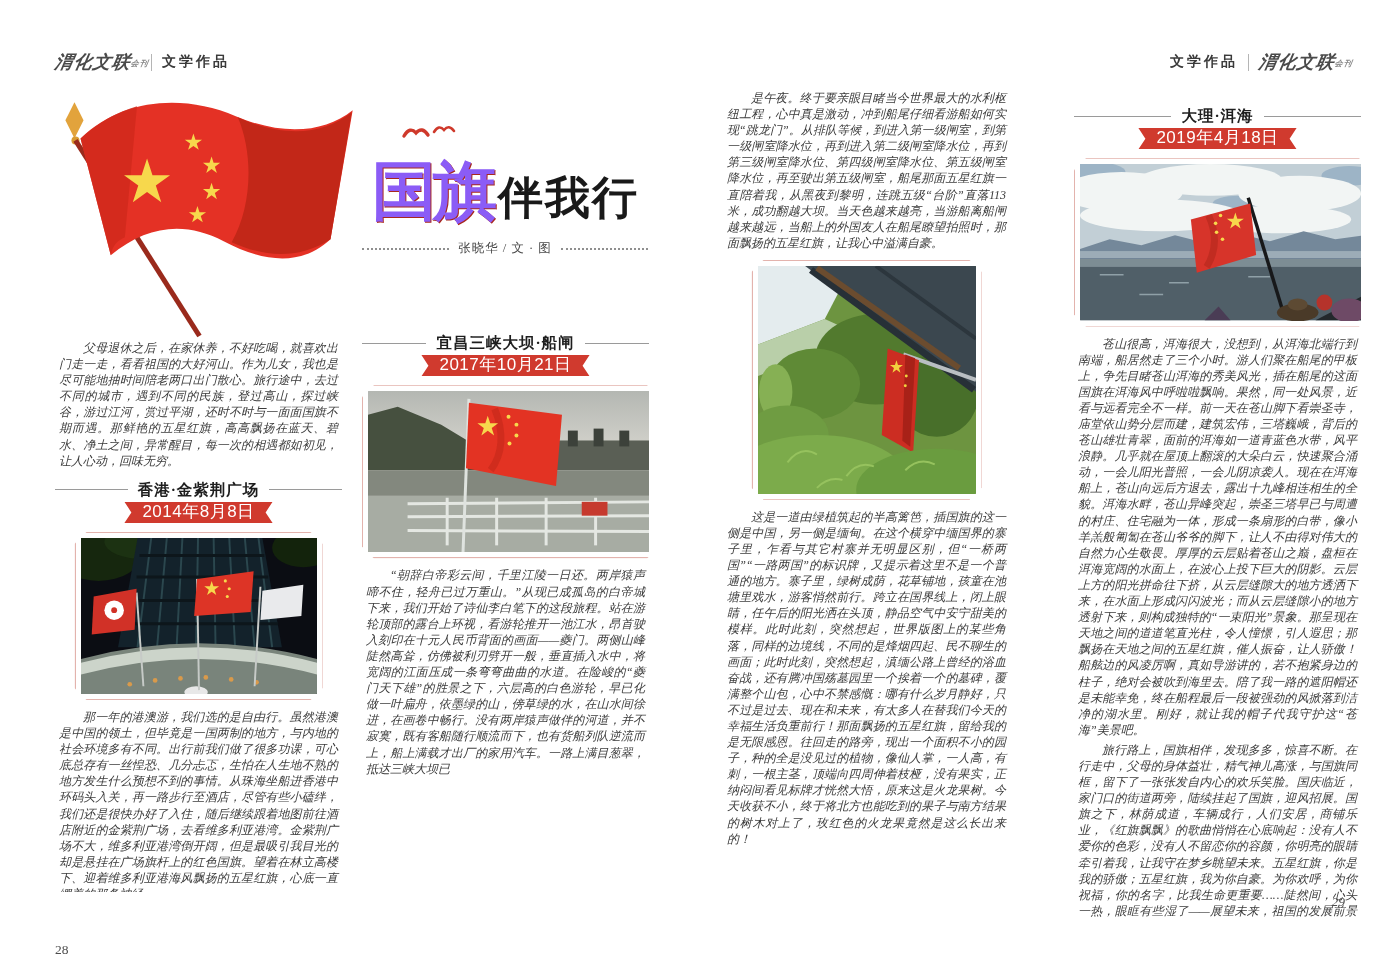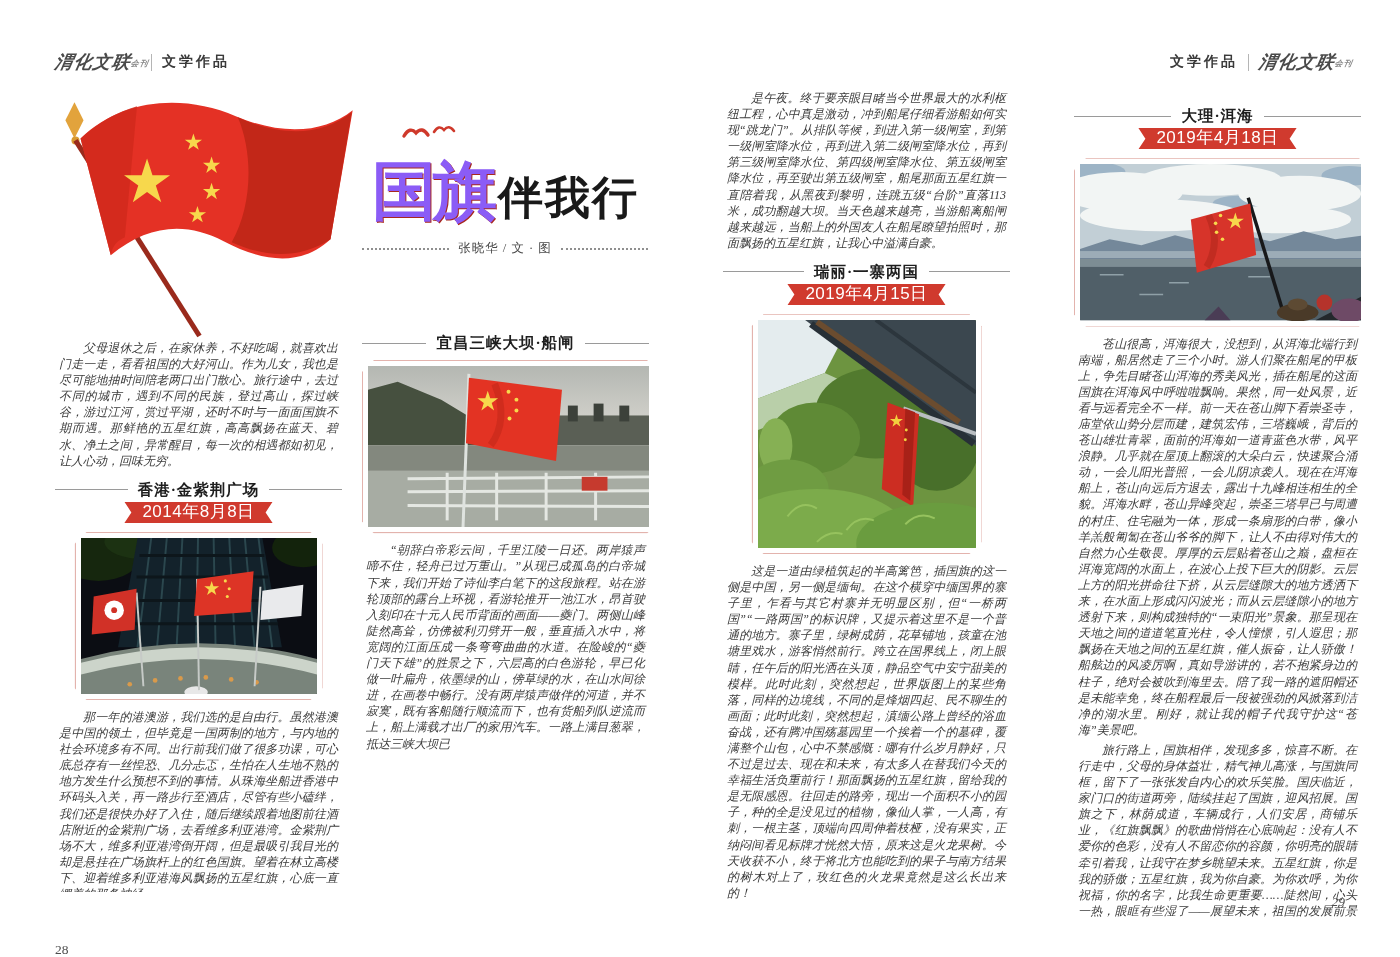--- a/index.html
+++ b/index.html
@@ -185,20 +185,21 @@
     <p>那一年的港澳游，我们选的是自由行。虽然港澳是中国的领土，但毕竟是一国两制的地方，与内地的社会环境多有不同。出行前我们做了很多功课，可心底总存有一丝惶恐、几分忐忑，生怕在人生地不熟的地方发生什么预想不到的事情。从珠海坐船进香港中环码头入关，再一路步行至酒店，尽管有些小磕绊，我们还是很快办好了入住，随后继续跟着地图前往酒店附近的金紫荆广场，去看维多利亚港湾。金紫荆广场不大，维多利亚港湾倒开阔，但是最吸引我目光的却是悬挂在广场旗杆上的红色国旗。望着在林立高楼下、迎着维多利亚港海风飘扬的五星红旗，心底一直绷着的那条神经</p>
   </div>
 
   <div class="col" id="col2">
     <div class="sec">
       <div class="sec-row">
         <span class="sec-line"></span>
         <span class="sec-title">宜昌三峡大坝·船闸</span>
         <span class="sec-line"></span>
       </div>
+      <div class="badge-wrap"><span class="badge">2017年10月21日</span></div>
     </div>
     <div class="photo photo-dam">
       <svg viewBox="0 0 288 163">
         <defs>
             <linearGradient id="skyg" x1="0" y1="0" x2="0" y2="1">
           <stop offset="0" stop-color="#b4b7b2"></stop>
               <stop offset="1" stop-color="#dedcd5"></stop>
             </linearGradient>
           </defs>
         <rect width="288" height="80" fill="url(#skyg)"></rect>
@@ -235,28 +236,20 @@
               <circle cx="143" cy="53" r="2"></circle>
           </g>
         </g>
       </svg>
     </div>
     <p>“朝辞白帝彩云间，千里江陵一日还。两岸猿声啼不住，轻舟已过万重山。”从现已成孤岛的白帝城下来，我们开始了诗仙李白笔下的这段旅程。站在游轮顶部的露台上环视，看游轮推开一池江水，昂首驶入刻印在十元人民币背面的画面——夔门。两侧山峰陡然高耸，仿佛被利刃劈开一般，垂直插入水中，将宽阔的江面压成一条弯弯曲曲的水道。在险峻的“夔门天下雄”的胜景之下，六层高的白色游轮，早已化做一叶扁舟，依墨绿的山，傍草绿的水，在山水间徐进，在画卷中畅行。没有两岸猿声做伴的河道，并不寂寞，既有客船随行顺流而下，也有货船列队逆流而上，船上满载才出厂的家用汽车。一路上满目葱翠，抵达三峡大坝已</p>
   </div>
 
   <div class="col" id="col3">
     <p>是午夜。终于要亲眼目睹当今世界最大的水利枢纽工程，心中真是激动，冲到船尾仔细看游船如何实现“跳龙门”。从排队等候，到进入第一级闸室，到第一级闸室降水位，再到进入第二级闸室降水位，再到第三级闸室降水位、第四级闸室降水位、第五级闸室降水位，再至驶出第五级闸室，船尾那面五星红旗一直陪着我，从黑夜到黎明，连跳五级“台阶”直落113米，成功翻越大坝。当天色越来越亮，当游船离船闸越来越远，当船上的外国友人在船尾瞭望拍照时，那面飘扬的五星红旗，让我心中溢满自豪。</p>
-    <div class="sec">
-      <div class="sec-row">
-        <span class="sec-line"></span>
-        <span class="sec-title">瑞丽·一寨两国</span>
-        <span class="sec-line"></span>
-      </div>
-      <div class="badge-wrap"><span class="badge">2019年4月15日</span></div>
-    </div>
     <div class="photo photo-ruili">
       <svg viewBox="0 0 222 232">
         <rect width="222" height="232" fill="#6d9440"></rect>
         <polygon points="0,0 96,0 68,54 0,80" fill="#e4ecee"></polygon>
         <polygon points="0,80 68,54 108,72 0,112" fill="#b9cfa9"></polygon>
         <ellipse cx="120" cy="95" rx="62" ry="46" fill="#527a2e"></ellipse>
         <ellipse cx="58" cy="120" rx="46" ry="36" fill="#5f8a36"></ellipse>
         <ellipse cx="182" cy="132" rx="42" ry="42" fill="#486f2a"></ellipse>
         <ellipse cx="18" cy="128" rx="17" ry="28" fill="#86b054"></ellipse>
         <ellipse cx="30" cy="172" rx="42" ry="30" fill="#6f9c42"></ellipse>

